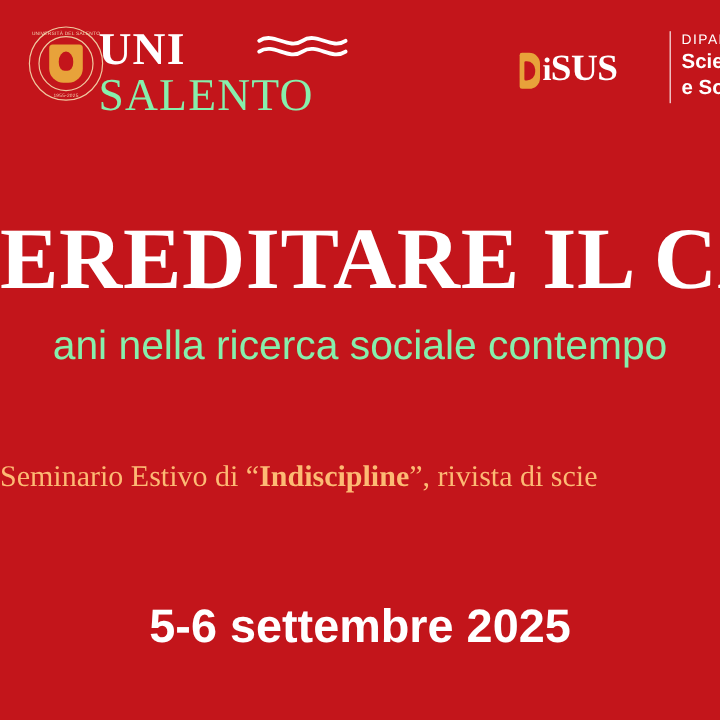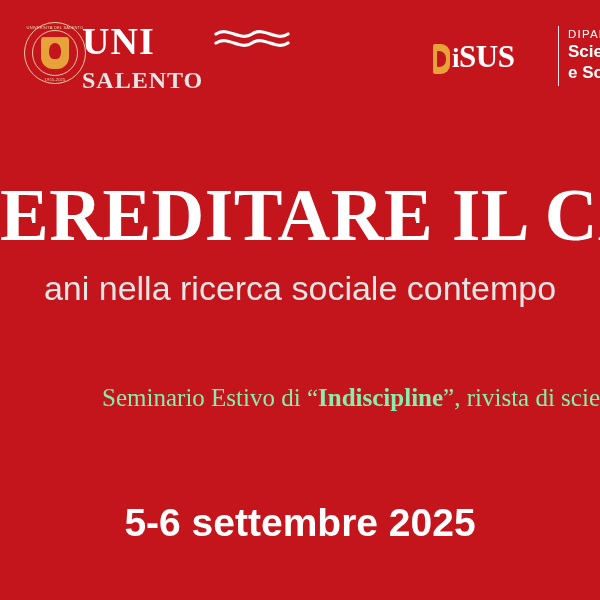--- a/index.html
+++ b/index.html
@@ -105,25 +105,25 @@
   .unisalento .line1 {
     font-family: "Liberation Serif", serif;
     font-weight: bold;
     font-size: 38px;
     line-height: 38px;
     letter-spacing: 1px;
     color: #ffffff;
   }
   .unisalento .line2 {
     font-family: "Liberation Serif", serif;
-    font-weight: bold;
-    font-size: 24px;
+    font-weight: normal;
+    font-size: 38px;
     line-height: 40px;
     letter-spacing: 1px;
-    color: #e5e5e5;
+    color: #86efac;
   }
   .uni-waves {
     position: absolute;
     right: 18px;
     top: 6px;
     width: 80px;
     height: 26px;
   }
 
   
@@ -215,33 +215,33 @@
   }
   .title-sub {
     position: absolute;
     left: 0;
     top: 268px;
     width: 600px;
     text-align: center;
     font-family: "Liberation Sans", sans-serif;
     font-size: 34px;
     line-height: 40px;
-    color: #e5e5e5;
+    color: #86efac;
     white-space: nowrap;
   }
   .seminar-line {
     position: absolute;
     left: 0;
     top: 382px;
     width: 600px;
-    text-align: right;
+    text-align: left;
     font-family: "Liberation Serif", serif;
     font-size: 25px;
     line-height: 32px;
-    color: #86efac;
+    color: #fdba74;
     white-space: nowrap;
   }
   .seminar-line .bold {
     font-weight: bold;
   }
   .dates {
     position: absolute;
     left: 0;
     top: 503px;
     width: 600px;

